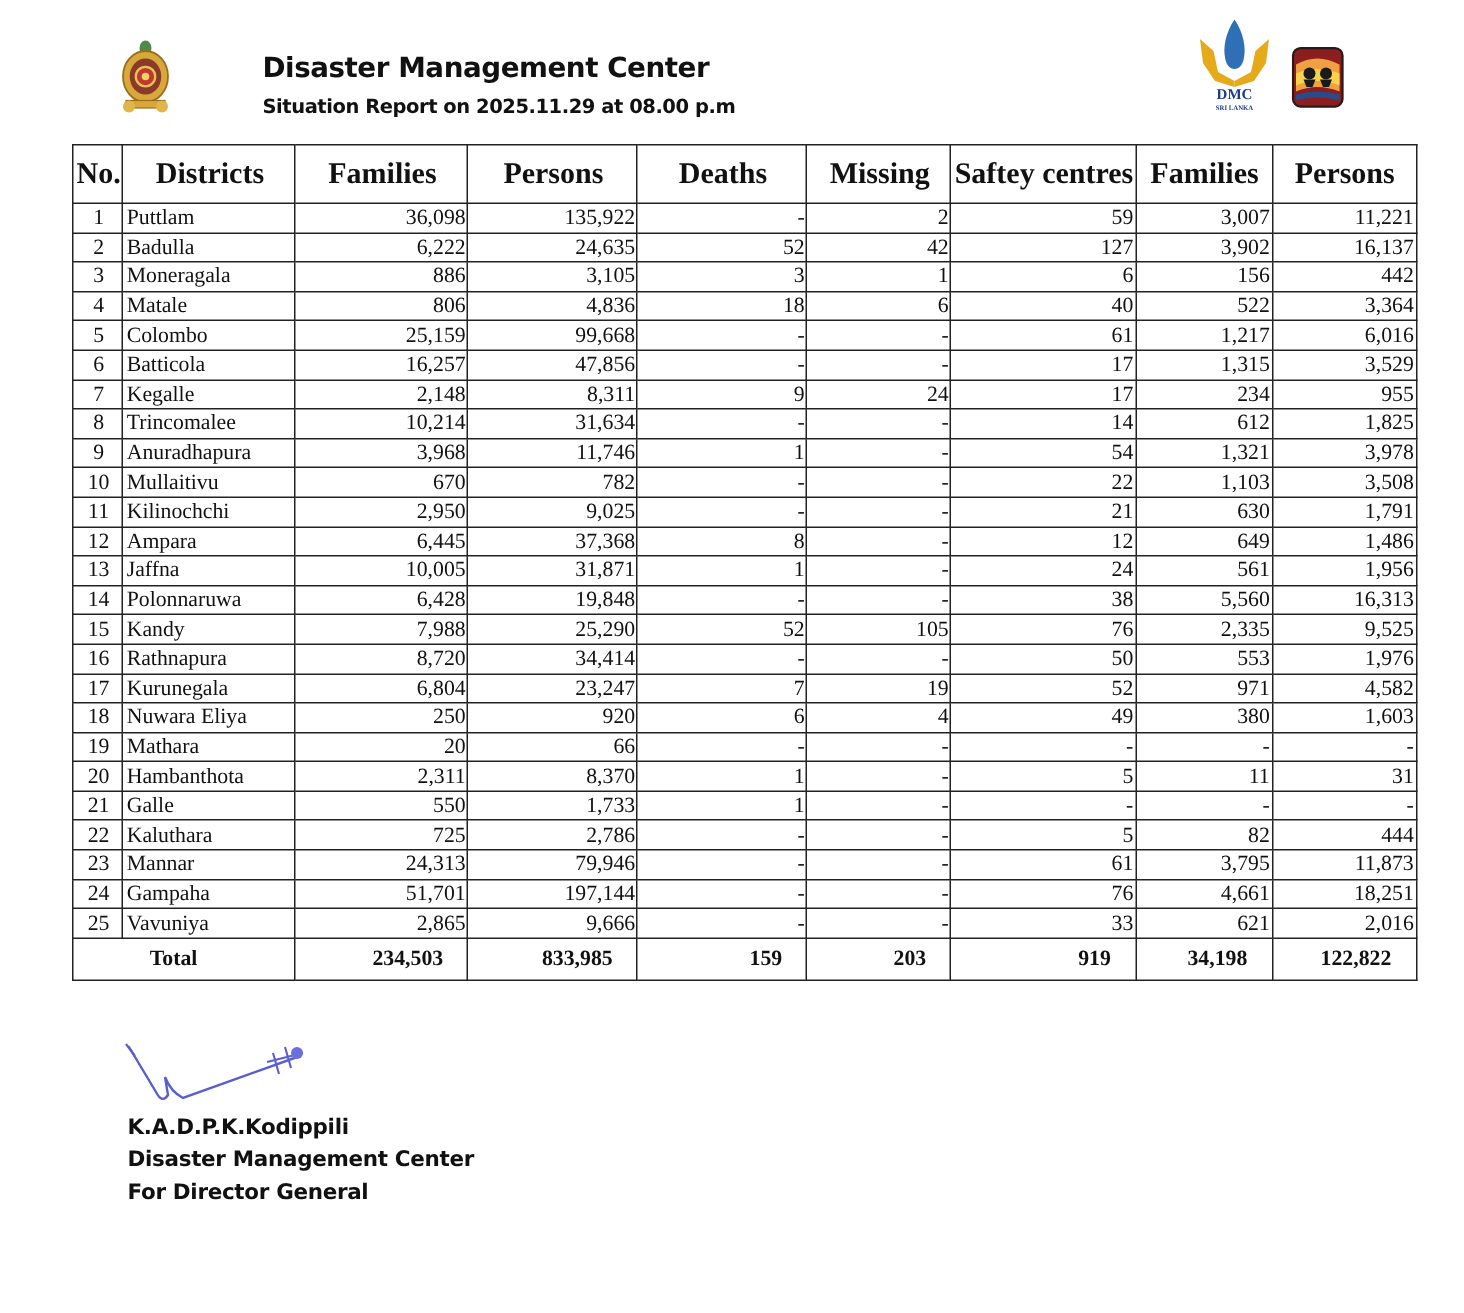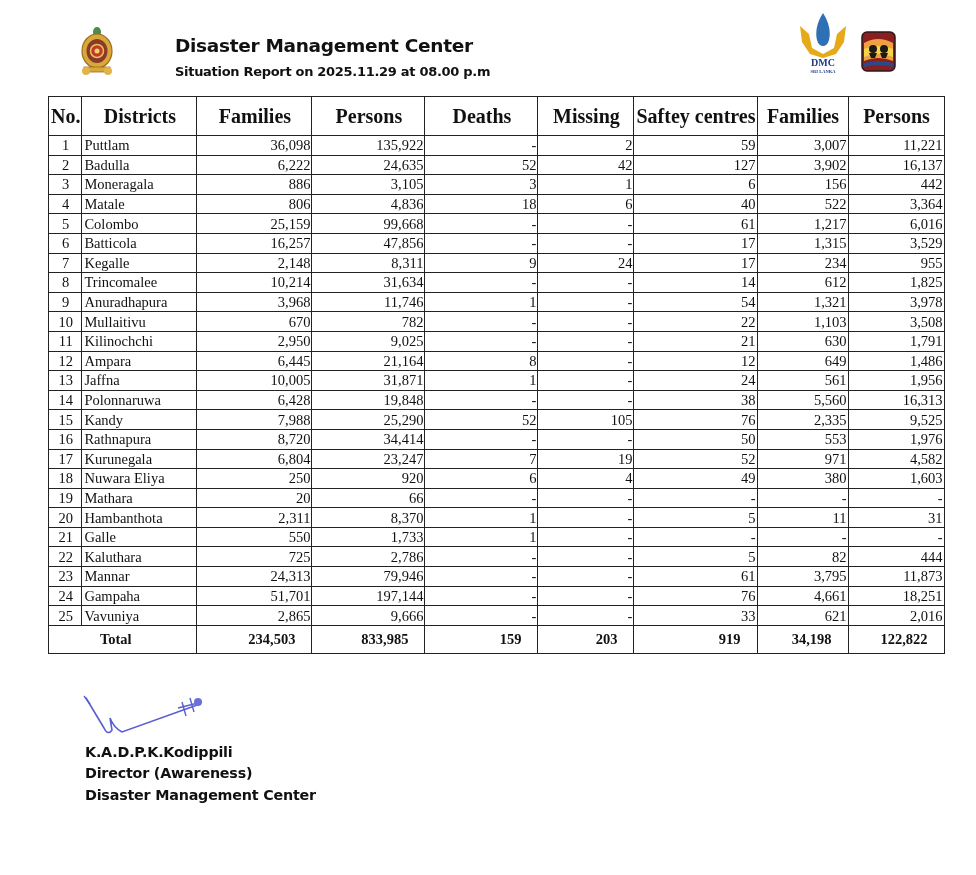--- a/index.html
+++ b/index.html
@@ -232,21 +232,21 @@
         <td class="num">-</td>
         <td class="num">-</td>
         <td class="num">21</td>
         <td class="num">630</td>
         <td class="num">1,791</td>
       </tr>
       <tr>
         <td class="no">12</td>
         <td class="dist">Ampara</td>
         <td class="num">6,445</td>
-        <td class="num">21,164</td>
+        <td class="num">37,368</td>
         <td class="num">8</td>
         <td class="num">-</td>
         <td class="num">12</td>
         <td class="num">649</td>
         <td class="num">1,486</td>
       </tr>
       <tr>
         <td class="no">13</td>
         <td class="dist">Jaffna</td>
         <td class="num">10,005</td>
@@ -408,15 +408,15 @@
   <svg width="130" height="60" viewBox="0 0 130 60">
     <path d="M4 4 L22 34 Q26 42 30 36 L28 24 Q32 34 40 38 L118 10" fill="none" stroke="#5a5fcf" stroke-width="1.6" stroke-linecap="round"></path>
     <path d="M100 8 L104 22 M108 4 L112 18 M96 14 L120 8" fill="none" stroke="#5a5fcf" stroke-width="1.4"></path>
     <circle cx="116" cy="8" r="4" fill="#6a6fdf"></circle>
     <path d="M2 2 L8 10" stroke="#5a5fcf" stroke-width="1.4"></path>
   </svg>
 </div>
 
 <div class="sign-block">
   <div class="sign-line">K.A.D.P.K.Kodippili</div>
-  <div class="sign-line">Director (Awareness)</div>
   <div class="sign-line">Disaster Management Center</div>
+  <div class="sign-line">For Director General</div>
 </div>
 
 </body></html>

